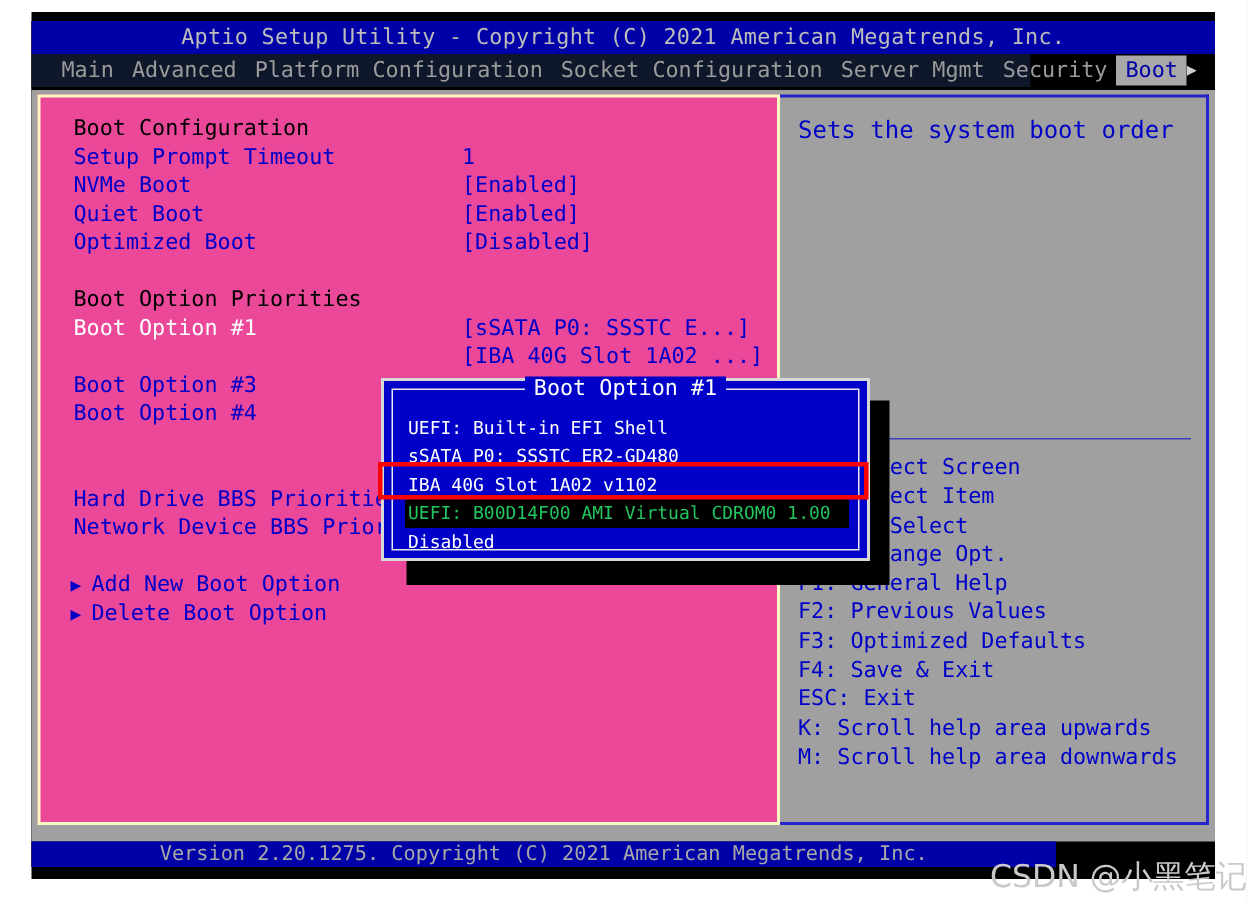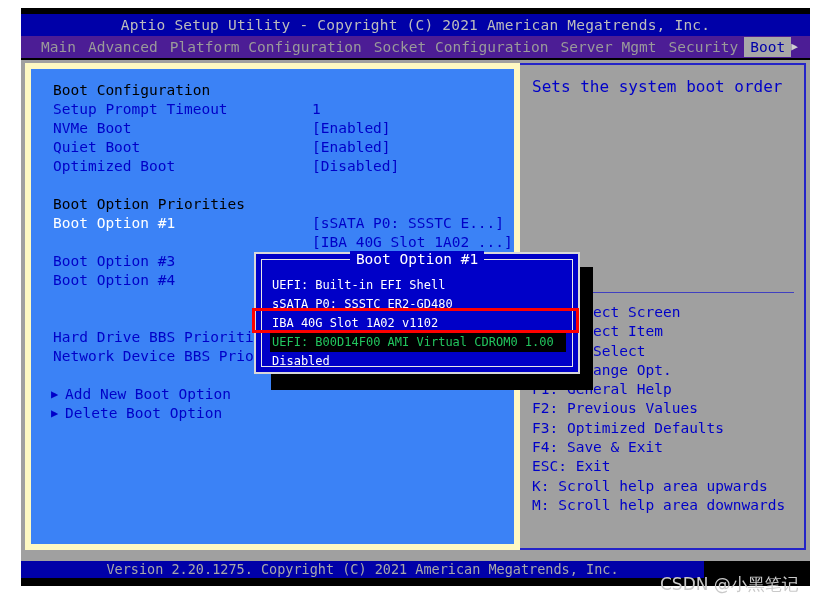--- a/index.html
+++ b/index.html
@@ -55,23 +55,23 @@
     line-height: 22px;
     text-align: center;
     letter-spacing: .2px;
     white-space: nowrap;
   }
 
   
   .menubar {
     position: absolute;
     left: 0; top: 22px;
-    width: 789px;
+    width: 666px;
     height: 22px;
-    background: #4c1d95;
+    background: #0f172a;
     display: flex;
     align-items: center;
     padding-left: 14px;
     box-sizing: border-box;
   }
   .menubar .tab {
     color: #9a9a9a;
     font-size: 14.5px;
     line-height: 20px;
     padding: 0 6px;
@@ -104,23 +104,23 @@
     position: relative;
     width: 100%;
     height: 100%;
     display: flex;
   }
 
   .pane-left {
     position: relative;
     width: 495px;
     height: 487px;
-    border: 6px solid #fef9c3;
-    box-sizing: border-box;
-    background: #3b82f6;
+    border: 2px solid #fef9c3;
+    box-sizing: border-box;
+    background: #ec4899;
     padding: 12px 0 0 0;
   }
   .pane-right {
     position: relative;
     flex: 1;
     height: 487px;
     border: 2px solid #2424c8;
     border-left: none;
     box-sizing: border-box;
     background: #a0a0a0;
@@ -276,21 +276,21 @@
     box-sizing: border-box;
     background: transparent;
   }
 
   
   .watermark {
     position: absolute;
     left: 660px;
     top: 573px;
     color: #c9c9c9;
-    font-size: 17px;
+    font-size: 21px;
     line-height: 22px;
     font-family: "DejaVu Sans", "Liberation Sans", sans-serif;
     white-space: nowrap;
   }
 </style>
 </head>
 <body>
 
 <div id="page">
 

